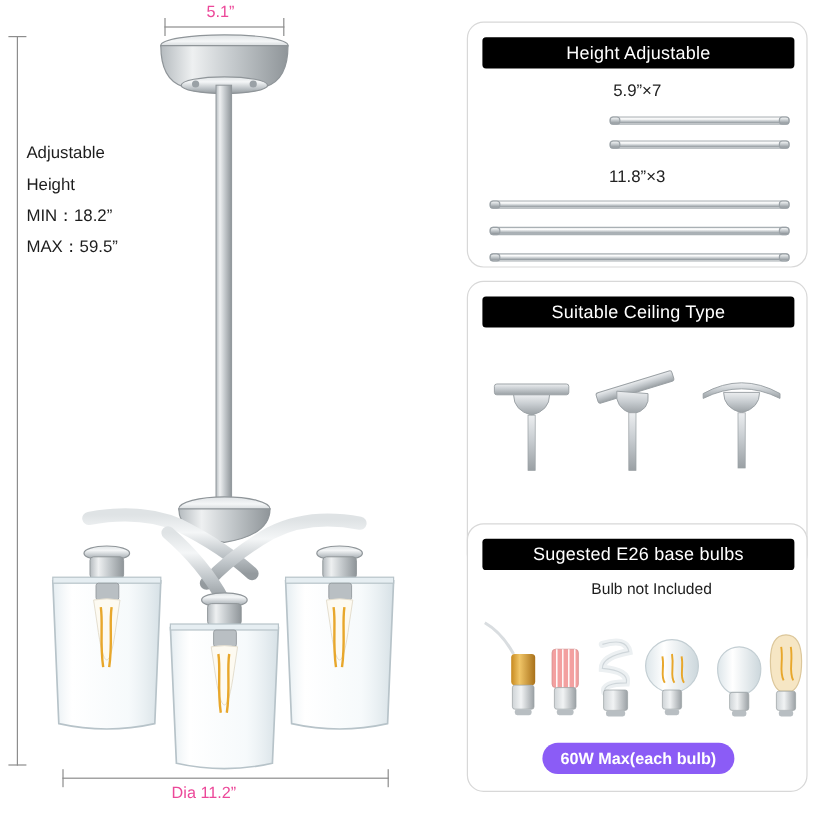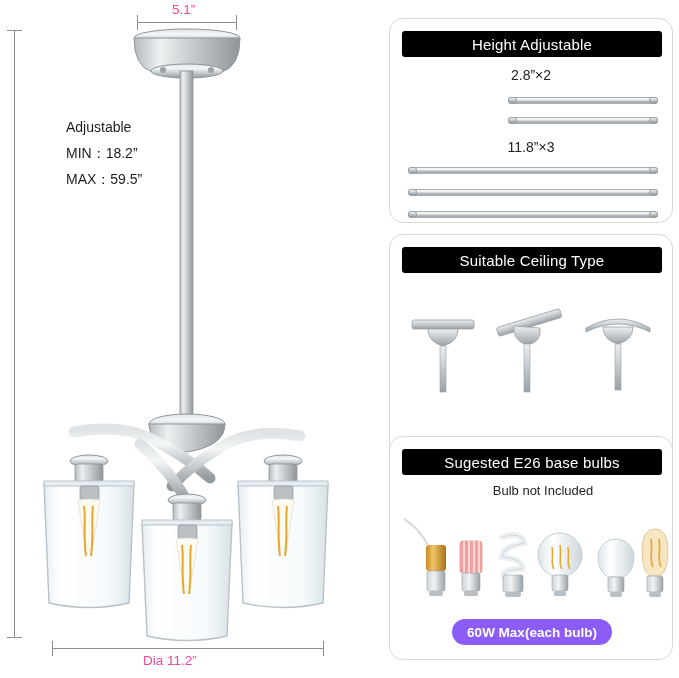--- a/index.html
+++ b/index.html
@@ -72,21 +72,21 @@
   .left-dim::before { top: 0; }
   .left-dim::after { bottom: 0; }
 
   .adj-text {
     position: absolute;
     left: 22px; top: 114px;
     font-size: 14px;
     line-height: 26px;
     color: #1d1d1d;
   }
-  .adj-text div { white-space: nowrap; margin-left: 44px; }
+  .adj-text div { white-space: nowrap; }
 
   
   .bot-dim {
     position: absolute;
     left: 52px; top: 648px;
     width: 272px; height: 1px;
     background: #8d8d8d;
   }
   .bot-dim::before, .bot-dim::after {
     content: "";
@@ -189,20 +189,21 @@
 
   <div class="left-panel">
 
     <div class="top-dim"></div>
     <div class="dim-label top-dim-label">5.1”</div>
 
     <div class="left-dim"></div>
 
     <div class="adj-text">
       <div>Adjustable</div>
+      <div>Height</div>
       <div>MIN：18.2”</div>
       <div>MAX：59.5”</div>
     </div>
 
     <svg width="385" height="678" viewBox="0 0 385 678" style="position:absolute;left:0;top:0;">
       <defs>
         <linearGradient id="metalV" x1="0" y1="0" x2="1" y2="0">
           <stop offset="0%" stop-color="#b5bbbf"></stop>
           <stop offset="25%" stop-color="#eef0f1"></stop>
           <stop offset="55%" stop-color="#c6cbce"></stop>
@@ -282,21 +283,21 @@
       </g>
     </svg>
 
     <div class="bot-dim"></div>
     <div class="dim-label bot-dim-label">Dia 11.2”</div>
   </div>
 
   <div class="card" id="card-height">
     <div class="card-title">Height Adjustable</div>
 
-    <div class="rod-label" style="top:48px;">2.8”×2</div>
+    <div class="rod-label" style="top:48px;">5.9”×7</div>
 
     <div class="rod" style="left:118px; top:78px; width:150px;">
       <span class="cap left"></span>
       <span class="cap right"></span>
     </div>
     <div class="rod" style="left:118px; top:98px; width:150px;">
       <span class="cap left"></span>
       <span class="cap right"></span>
     </div>
 

